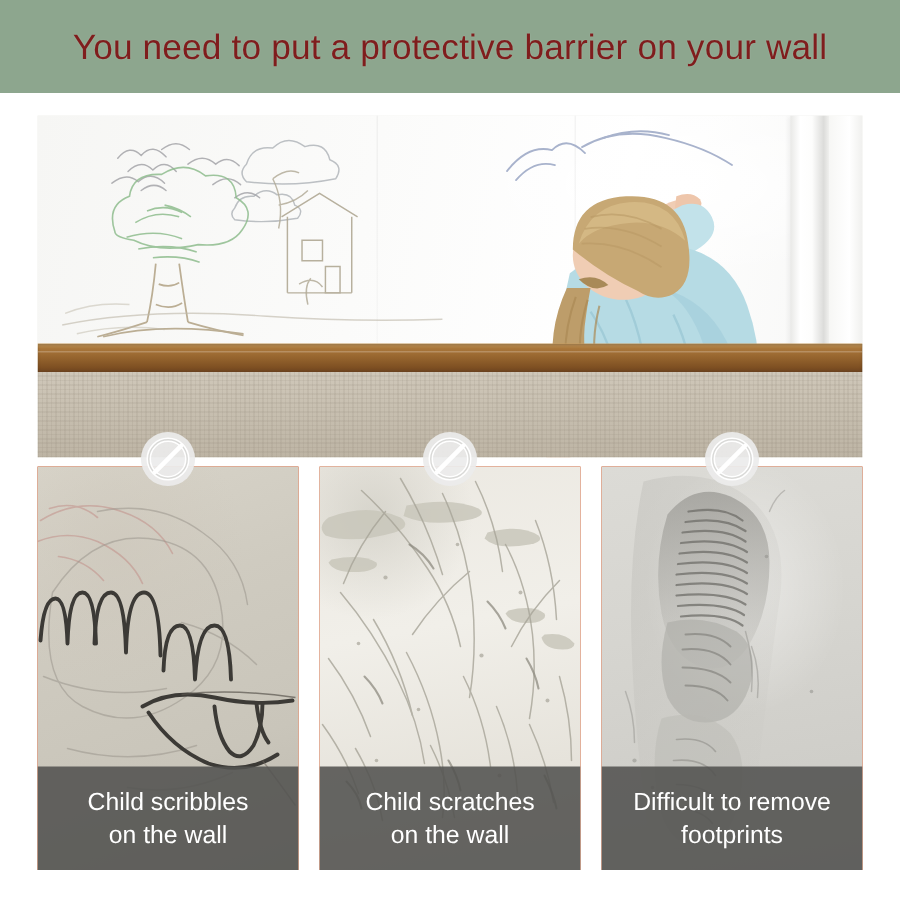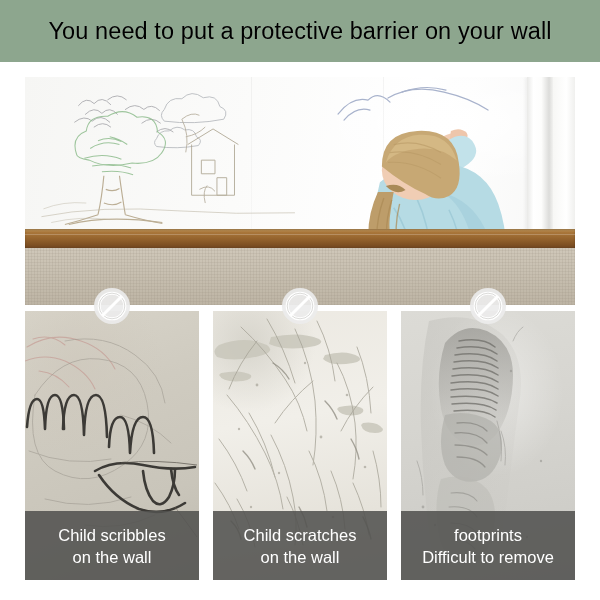--- a/index.html
+++ b/index.html
@@ -11,21 +11,21 @@
   }
   .page{position:relative;width:600px;height:600px;background:#fff;}
 
   
   .header{
     position:absolute;left:0;top:0;width:600px;height:62px;
     background:#8da68e;
     display:flex;align-items:center;justify-content:center;
   }
   .header-title{
-    color:#000000;font-size:23.5px;letter-spacing:.1px;
+    color:#7f1d1d;font-size:23.5px;letter-spacing:.1px;
     font-weight:400;white-space:nowrap;
     text-shadow:0 0 1px rgba(255,255,255,.25);
   }
 
   
   .hero{
     position:absolute;left:25px;top:77px;width:550px;height:228px;
     overflow:hidden;background:#f4f3f0;
   }
   
@@ -425,22 +425,22 @@
             <circle cx="22" cy="196" r="1.4"></circle>
               <circle cx="34" cy="214" r="1.2"></circle>
             <circle cx="110" cy="60" r="1.2"></circle>
               <circle cx="140" cy="150" r="1.2"></circle>
             <circle cx="70" cy="244" r="1.4"></circle>
               <circle cx="126" cy="226" r="1.2"></circle>
           </g>
         </svg>
       </div>
       <div class="caption">
+        <span>Difficult to remove</span>
         <span>footprints</span>
-        <span>Difficult to remove</span>
       </div>
     </div>
   </div>
 
   <div class="badge" style="left:93px;top:287px;">
     <svg viewBox="0 0 40 40">
       <circle cx="20" cy="20" r="19" fill="#ececeb" opacity=".92"></circle>
       <circle cx="20" cy="20" r="13.5" fill="none" stroke="#ffffff" stroke-width="3.2"></circle>
       <circle cx="20" cy="20" r="13.5" fill="none" stroke="#b9b9b6" stroke-width="1" opacity=".55"></circle>
       <line x1="11" y1="29" x2="29" y2="11" stroke="#ffffff" stroke-width="3.2" stroke-linecap="round"></line>

